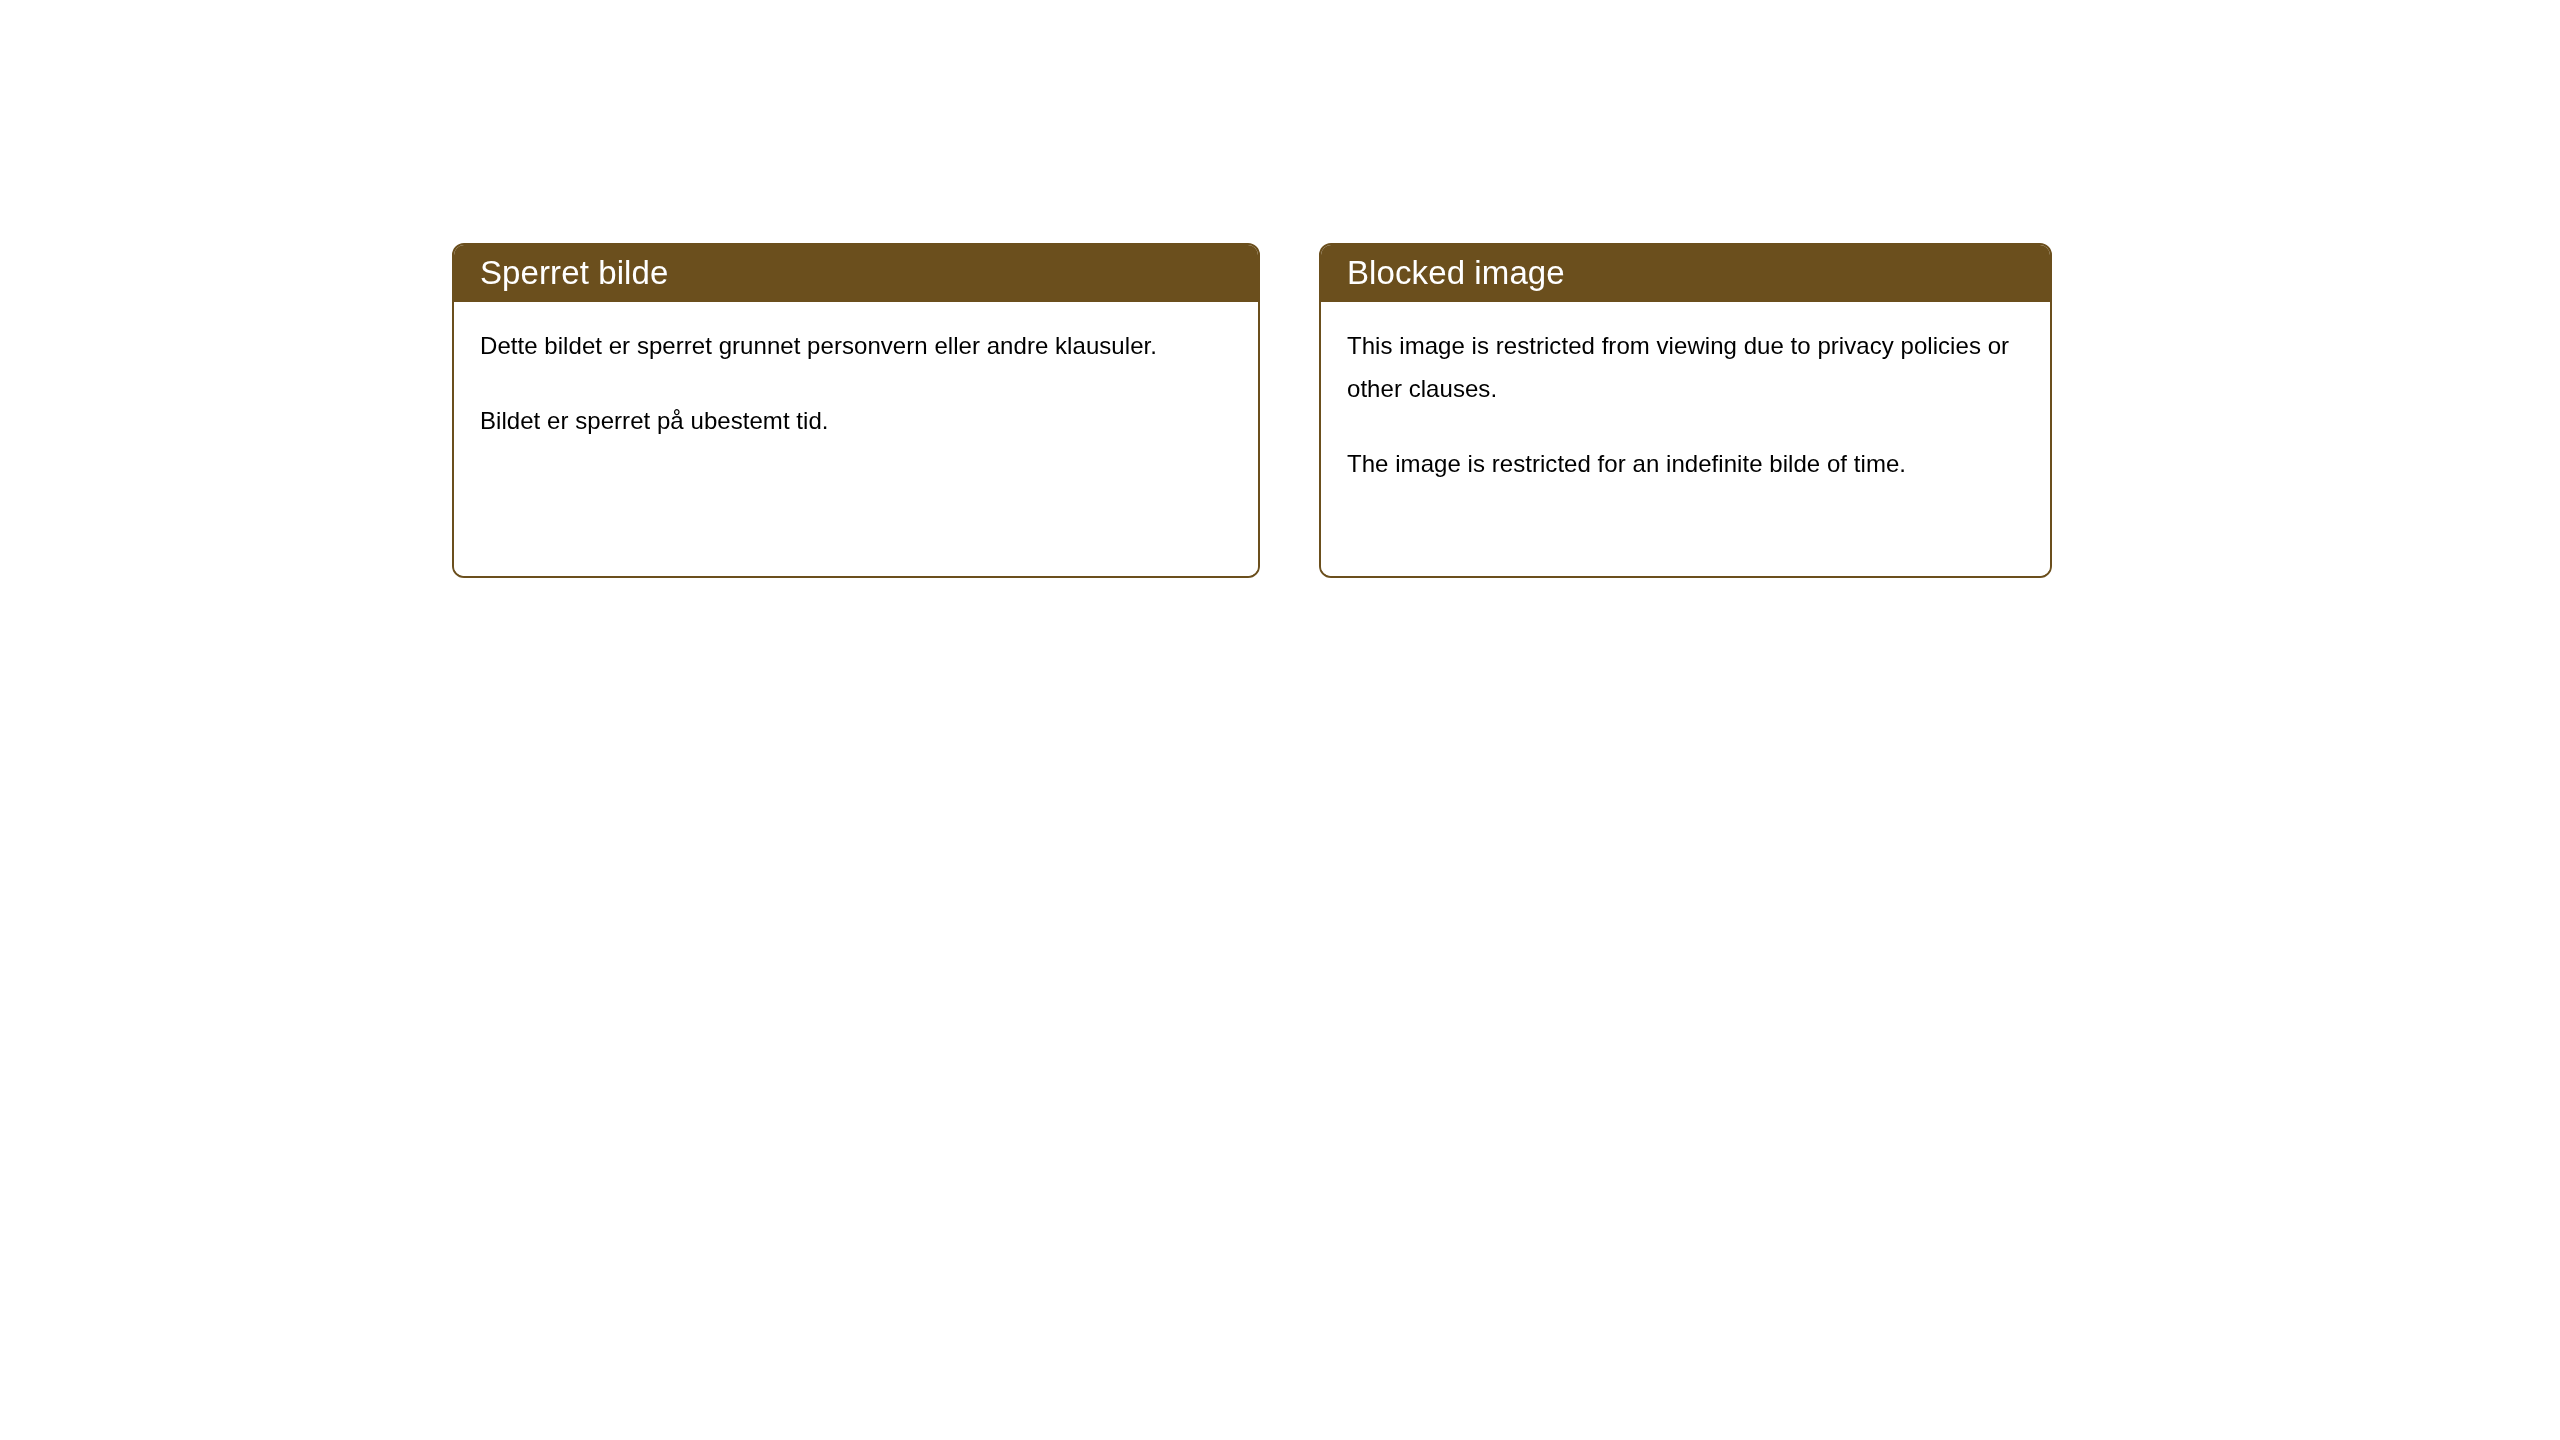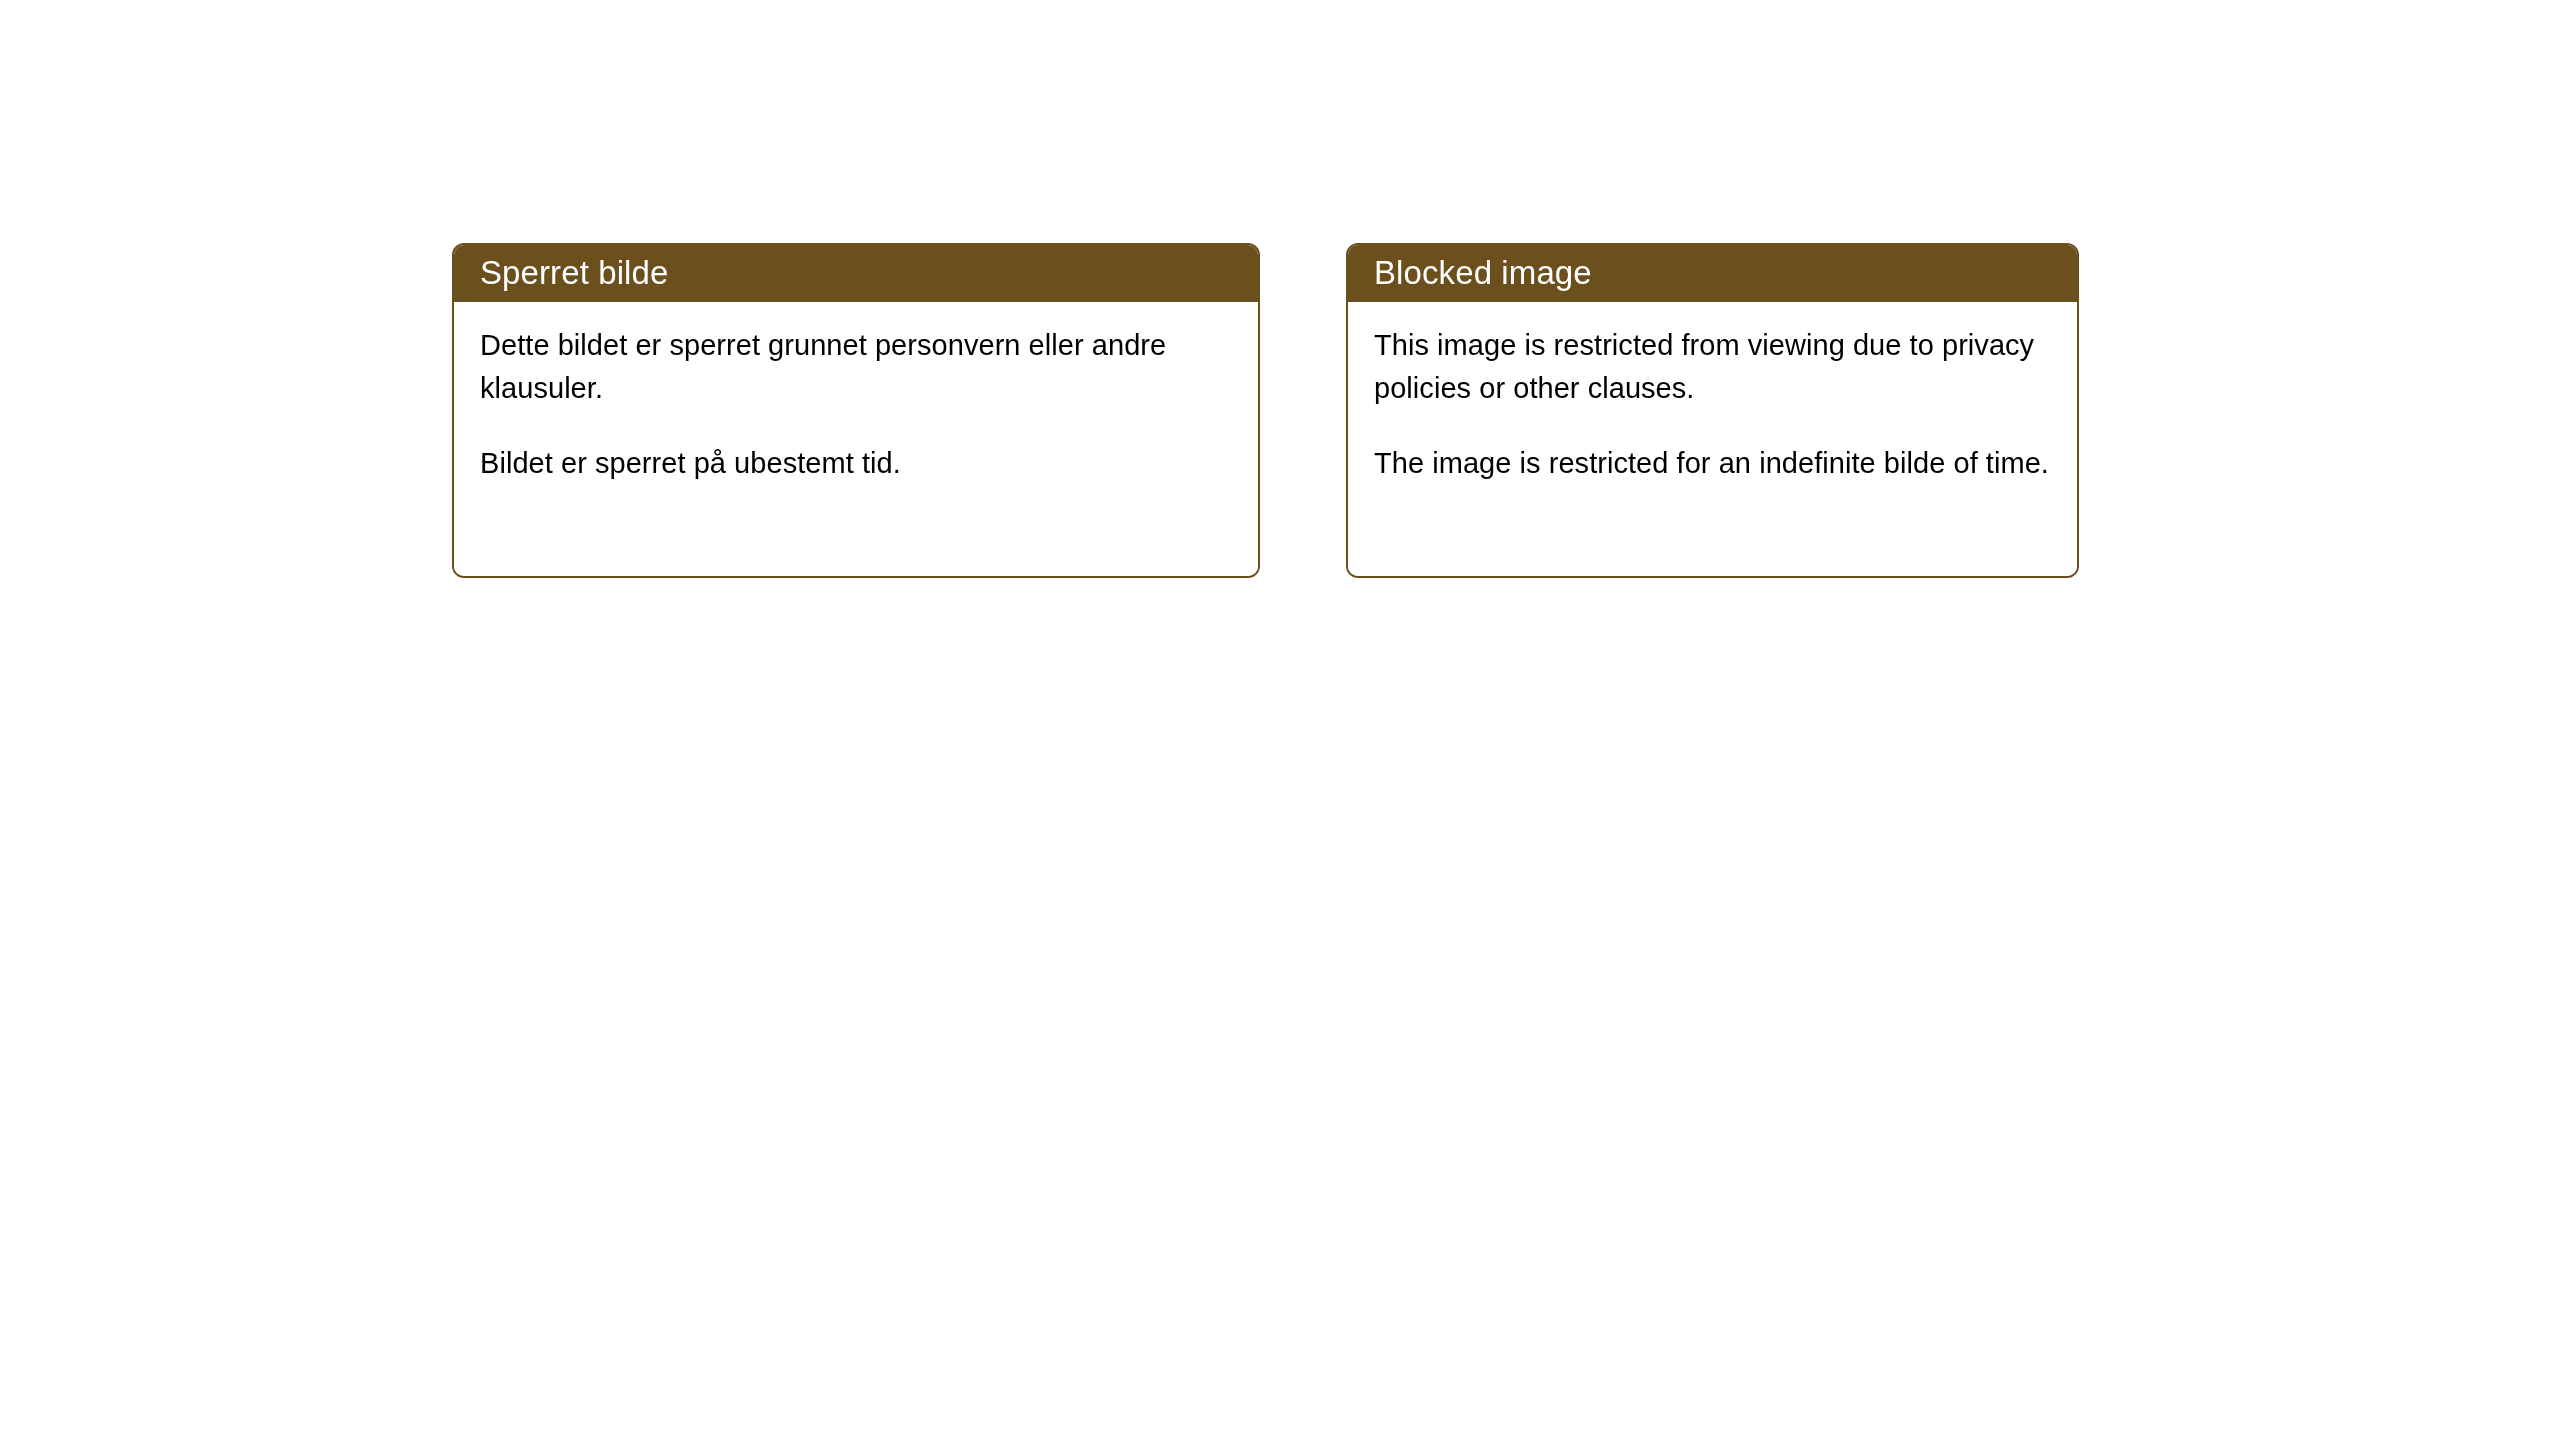--- a/index.html
+++ b/index.html
@@ -25,21 +25,21 @@
   }
 
   
   .card-row {
     position: absolute;
     left: 452px;
     top: 243px;
     display: flex;
     flex-direction: row;
     align-items: flex-end;
-    gap: 86px;
+    gap: 59px;
   }
 
   
   .card {
     box-sizing: border-box;
     background: #ffffff;
     border: 2px solid #6b4f1d;
     border-radius: 12px;
     display: flex;
     flex-direction: column;
@@ -78,21 +78,21 @@
 
   
   .card-body {
     box-sizing: border-box;
     flex: 1 1 auto;
     padding: 22px 26px 0 26px;
     background: #ffffff;
   }
   .card-paragraph {
     color: #000000;
-    font-size: 29px;
+    font-size: 24px;
     font-weight: 400;
     line-height: 43px;
     margin: 0;
     letter-spacing: 0.05px;
   }
   .card-paragraph + .card-paragraph {
     margin-top: 32px;
   }
 </style>
 </head>

